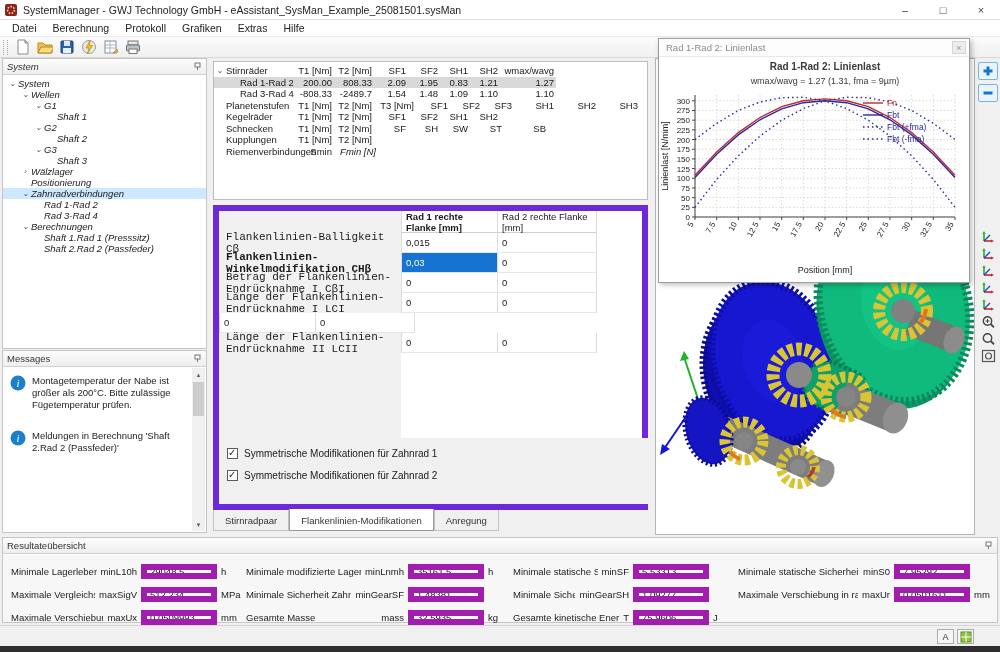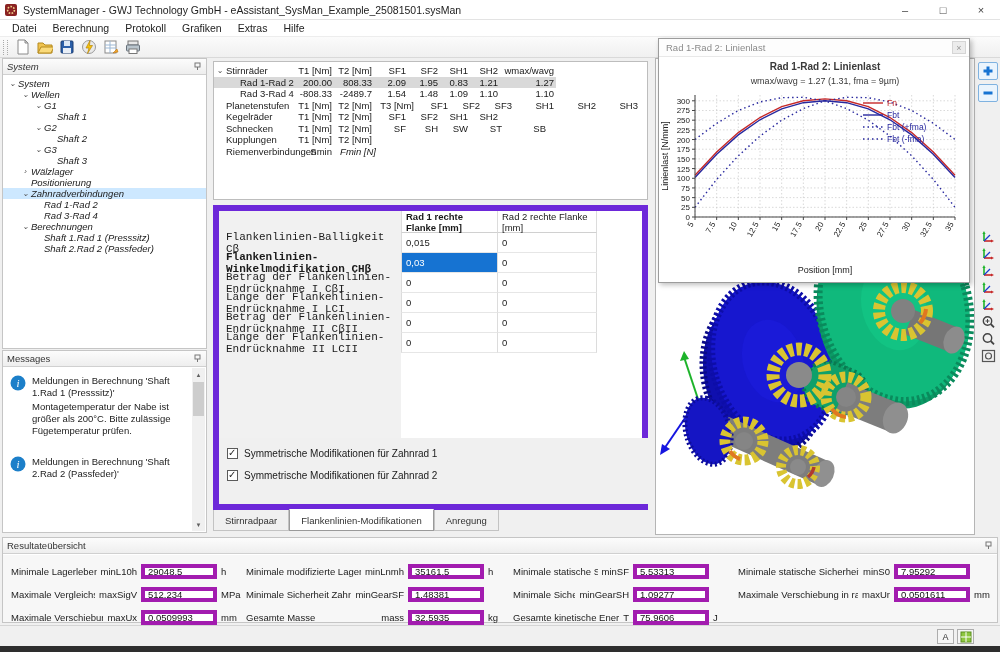--- a/index.html
+++ b/index.html
@@ -85,21 +85,21 @@
   .chead { height:18px; background:#fdfdfd; border-bottom:1px solid #e8e8e8; display:flex; align-items:center; padding:0 3px 0 7px; }
   .chead .ct { flex:1; font-size:9.5px; color:#8a8a8a; }
   .cclose { width:14px; height:13px; background:#ececec; border:1px solid #d5d5d5; color:#999; font-size:9px; display:flex; align-items:center; justify-content:center; }
 
   
   .respanel { left:2px; top:537px; width:996px; height:86px; }
   .resbody { position:absolute; left:0; top:17px; right:0; bottom:0; background:#f7f7f7; }
   .rescell { position:absolute; height:16px; display:flex; align-items:center; }
   .rescell .rl { flex:1; font-size:9.5px; color:#222; white-space:nowrap; overflow:hidden; }
   .rescell .rs { font-size:9.5px; margin:0 4px 0 4px; white-space:nowrap; }
-  .rescell input { width:76px; height:15px; border:4px solid #a21caf; font-family:"Liberation Sans",sans-serif; font-size:9.5px; padding:0 3px; background:#fff; color:#111; }
+  .rescell input { width:76px; height:15px; border:6px solid #a21caf; font-family:"Liberation Sans",sans-serif; font-size:9.5px; padding:0 3px; background:#fff; color:#111; }
   .rescell .ru { width:20px; margin-left:4px; font-size:9.5px; }
 
   
   .statusbar { left:0; top:625px; width:1000px; height:21px; background:#f0f0f0; border-top:1px solid #d5d5d5; }
   .sbtn { position:absolute; top:3px; width:17px; height:15px; border:1px solid #adadad; background:#f5f5f5; display:flex; align-items:center; justify-content:center; font-size:9px; color:#333; }
   .sliver { left:0; top:646px; width:1000px; height:6px; background:#2e2e2e; }
 </style>
 </head>
 <body>
 
@@ -260,21 +260,20 @@
   </div>
   <div class="msgbody" id="msglist">
       <div class="msg">
         <span>
           <svg width="16" height="16">
             <circle cx="8" cy="8" r="7.5" fill="#1c7fc9"></circle>
             <text x="8" y="12" font-size="11" font-family="Liberation Serif,serif" font-style="italic" fill="#fff" text-anchor="middle">i</text>
           </svg>
         </span>
         <div class="txt">
-          <p style="margin-bottom: 2px;">Meldungen in Berechnung 'Shaft 1.Rad 1 (Presssitz)'</p>
           <p>Montagetemperatur der Nabe ist größer als 200°C. Bitte zulässige Fügetemperatur prüfen.</p>
         </div>
       </div>
       <div class="msg">
         <span>
           <svg width="16" height="16">
             <circle cx="8" cy="8" r="7.5" fill="#1c7fc9"></circle>
             <text x="8" y="12" font-size="11" font-family="Liberation Serif,serif" font-style="italic" fill="#fff" text-anchor="middle">i</text>
           </svg>
         </span>
@@ -394,21 +393,20 @@
         <div class="ml">Betrag der Flankenlinien-Endrücknahme I CβI</div>
         <div class="mv">0</div>
         <div class="mv v2">0</div>
       </div>
       <div class="mrow">
         <div class="ml">Länge der Flankenlinien-Endrücknahme I LCI</div>
         <div class="mv">0</div>
         <div class="mv v2">0</div>
       </div>
       <div class="mrow">
-        <div class="ml">Betrag der Flankenlinien-Endrücknahme II CβII</div>
         <div class="mv">0</div>
         <div class="mv v2">0</div>
       </div>
       <div class="mrow">
         <div class="ml">Länge der Flankenlinien-Endrücknahme II LCII</div>
         <div class="mv">0</div>
         <div class="mv v2">0</div>
       </div>
     </div>
   <div class="modfoot" id="modchecks">

